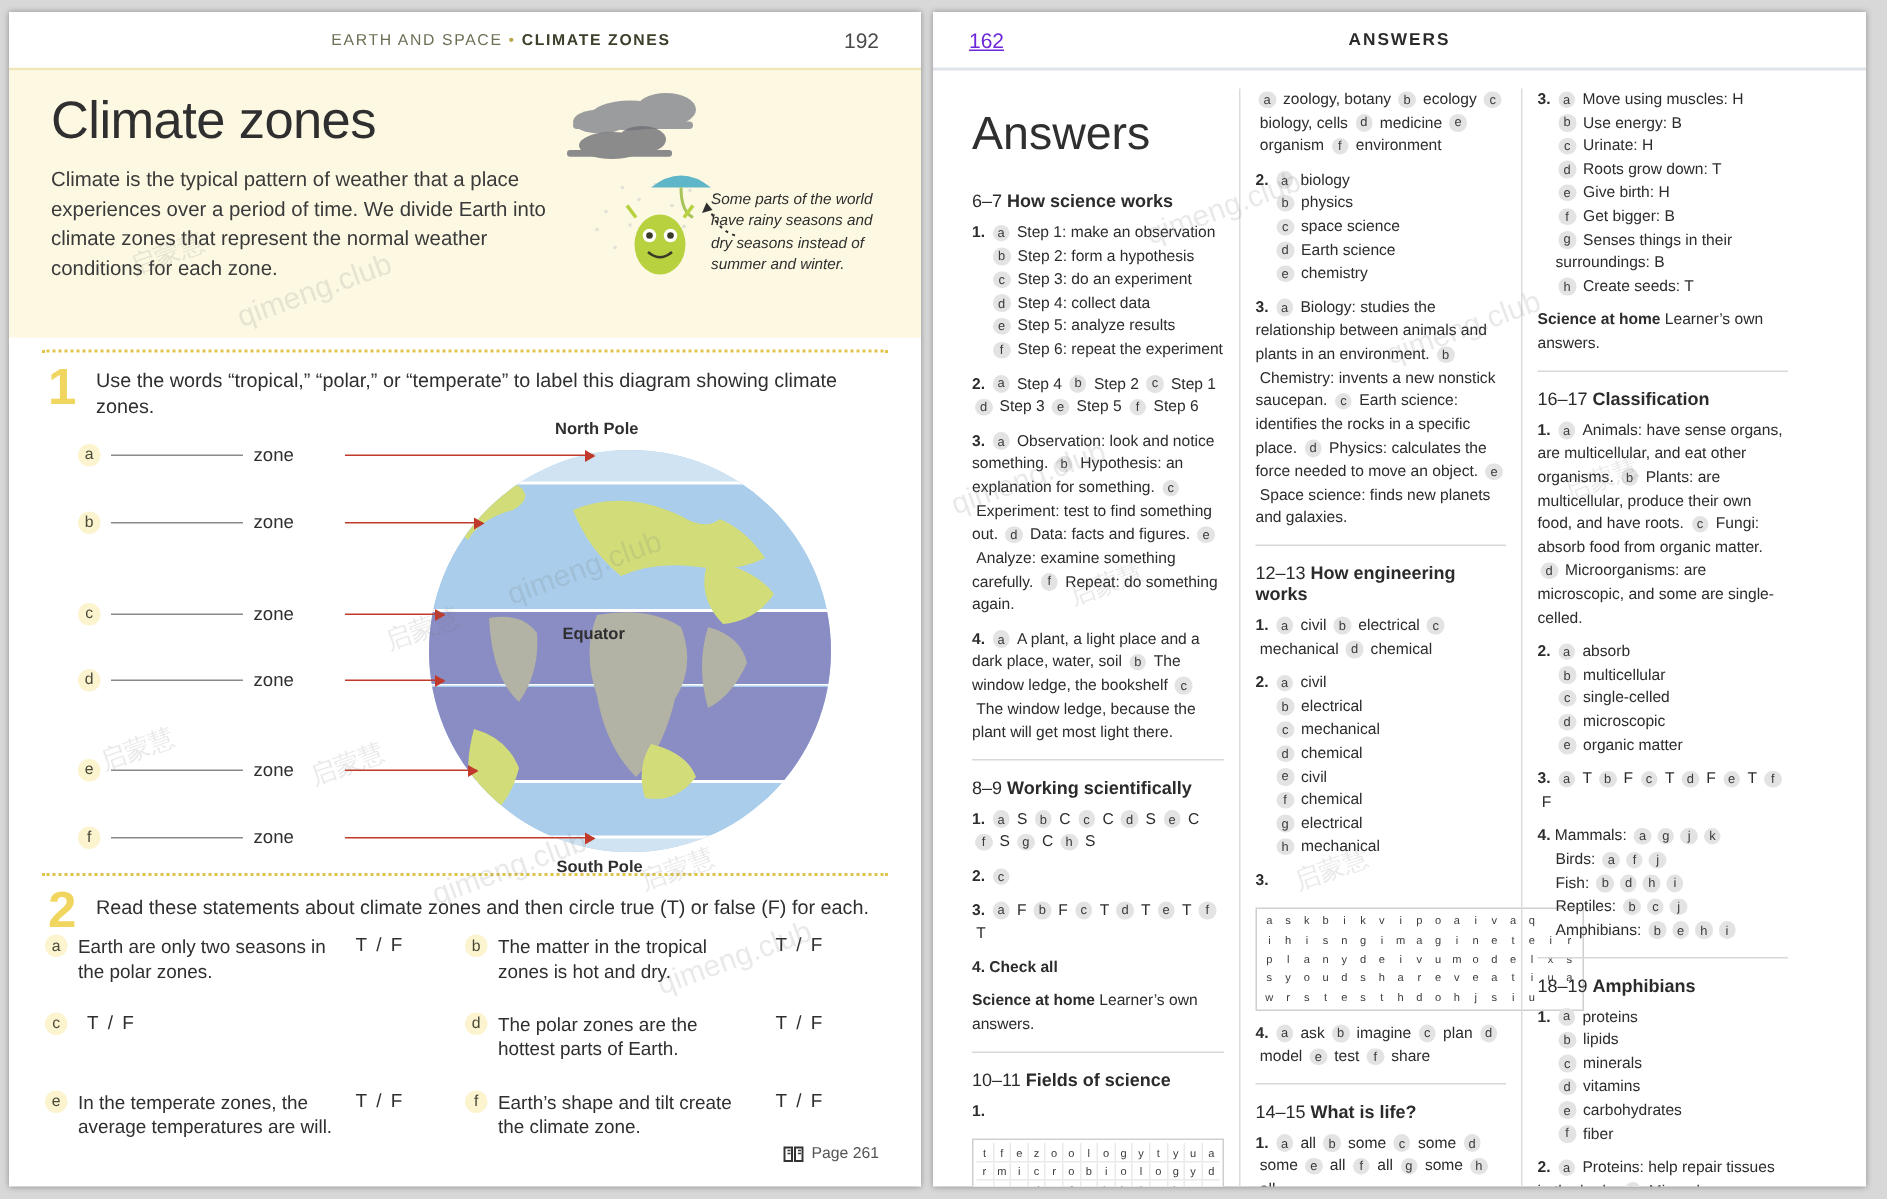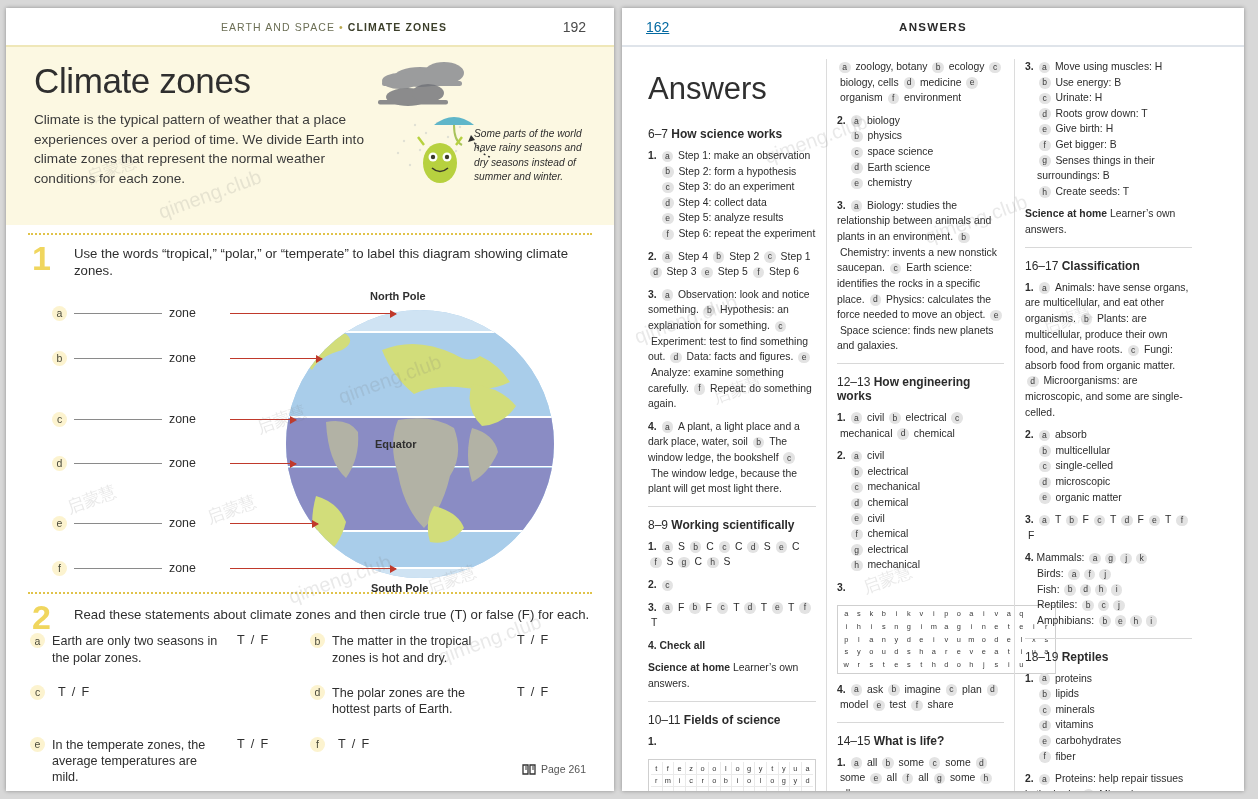--- a/index.html
+++ b/index.html
@@ -41,23 +41,23 @@
   }
   .dashed-rule {
     border-top: 2px dotted #e0c34a; margin: 0 22px;
   }
 
   .qblock { padding: 10px 24px 0 24px; position: relative; }
   .qnum {
     font-size: 34px; font-weight: bold; color: #f0d65e; line-height: .8;
     position: absolute; left: 26px; top: 10px;
   }
-  .qtext { margin-left: 44px; font-size: 13.2px; line-height: 1.32; color: #2f2f2f; }
-
-  .diagram { position: relative; height: 300px; margin-top: 10px; }
+  .qtext { margin-left: 34px; font-size: 13.2px; line-height: 1.32; color: #2f2f2f; }
+
+  .diagram { position: relative; height: 300px; }
   .lbl-row { position: absolute; left: 22px; display: flex; align-items: center; gap: 7px; }
   .bullet {
     width: 15px; height: 15px; border-radius: 50%; background: #fcf3cf;
     font-size: 10.5px; color: #4a4a3a; display: flex; align-items: center; justify-content: center;
   }
   .blank { width: 88px; height: 0; border-bottom: 1.6px solid #8a8a8a; }
   .zword { font-size: 12.4px; color: #2f2f2f; }
 
   .globe {
     position: absolute; left: 256px; top: 20px; width: 268px; height: 268px;
@@ -88,21 +88,21 @@
     position: absolute; right: 28px; bottom: 16px; font-size: 10.5px; color: #555;
     display: flex; align-items: center; gap: 5px;
   }
 
   
   .page-right {
     width: 622px; height: 783px; background: #ffffff;
     box-shadow: 0 0 4px rgba(0,0,0,.35); position: relative; overflow: hidden;
   }
   .hdr-r { height: 37px; display: flex; align-items: center; position: relative; }
-  .hdr-r .pno { position: absolute; left: 24px; font-size: 14px; color: #0369a1; text-decoration: underline; }
+  .hdr-r .pno { position: absolute; left: 24px; font-size: 14px; color: #6d28d9; text-decoration: underline; }
   .hdr-r .ttl {
     width: 100%; text-align: center; font-size: 11.5px; font-weight: bold;
     letter-spacing: 1.3px; color: #2b2b2b;
   }
   .rule-r { height: 2px; background: #dfe4ea; }
 
   .ans-cols { display: flex; padding: 12px 16px 0 16px; gap: 0; }
   .acol { width: 188px; padding: 0 10px; }
   .acol + .acol { border-left: 1px solid #dcdcdc; }
   h2.answers { font-size: 31px; font-weight: normal; color: #2f2f2f; margin: 12px 0 20px 0; }
@@ -238,21 +238,21 @@
             </g>
             <g fill="#d2dd7a">
               <path d="M30 186 q22 6 30 26 q-6 24 -24 36 q-16 -26 -6 -62z"></path>
               <path d="M148 196 q24 6 30 22 q-14 18 -34 14 q-6 -20 4 -36z"></path>
             </g>
           </svg>
         </div>
 
         <div class="poleTxt" style="left:340px; top:0px;">North Pole</div>
         <div class="poleTxt" style="left:341px; top:292px;">South Pole</div>
-        <div class="poleTxt" style="left:345px; top:148px;">Equator</div>
+        <div class="poleTxt" style="left:345px; top:137px;">Equator</div>
 
         <div class="lbl-row" style="top:16px;">
           <span class="bullet">a</span>
           <span class="blank"></span>
           <span class="zword">zone</span>
         </div>
         <div class="arrow" style="left:200px; top:23px; width:166px;"></div>
 
         <div class="lbl-row" style="top:61px;">
           <span class="bullet">b</span>
@@ -313,25 +313,26 @@
     <span class="bullet">c</span>
     <span class="tf-tf">T / F</span>
   </div>
   <div class="tf-item">
     <span class="bullet">d</span>
     <span class="tf-text">The polar zones are the hottest parts of Earth.</span>
     <span class="tf-tf">T / F</span>
   </div>
   <div class="tf-item">
     <span class="bullet">e</span>
-    <span class="tf-text">In the temperate zones, the average temperatures are mild.</span>
+    <span class="tf-text">In the temperate zones, the average temperatures are will.</span>
     <span class="tf-tf">T / F</span>
   </div>
   <div class="tf-item">
     <span class="bullet">f</span>
+    <span class="tf-text">Earth’s shape and tilt create the climate zone.</span>
     <span class="tf-tf">T / F</span>
   </div>
       </div>
 
     <div class="pagref">
       <svg width="14" height="11" viewBox="0 0 14 11">
           <path d="M1 1h5v9H1z M8 1h5v9H8z" fill="none" stroke="#333" stroke-width="1.3"></path>
           <path d="M3 3h2M3 5h2M10 3h2M10 5h2" stroke="#333" stroke-width="1"></path>
         </svg>
       <span>Page 261</span>
@@ -492,21 +493,21 @@
       <div class="acol" id="col3">
           <div class="q"><span class="n">3.</span> <span class="ab">a</span>&nbsp;Move using muscles: H<span class="indent"><span class="ab">b</span>&nbsp;Use energy: B</span><span class="indent"><span class="ab">c</span>&nbsp;Urinate: H</span><span class="indent"><span class="ab">d</span>&nbsp;Roots grow down: T</span><span class="indent"><span class="ab">e</span>&nbsp;Give birth: H</span><span class="indent"><span class="ab">f</span>&nbsp;Get bigger: B</span><span class="indent"><span class="ab">g</span>&nbsp;Senses things in their surroundings: B</span><span class="indent"><span class="ab">h</span>&nbsp;Create seeds: T</span></div>
           <div class="q"><span class="bold-in">Science at home</span> Learner’s own answers.</div>
           <div class="hr-s"></div>
           <div class="sec-h">16–17 <b>Classification</b></div>
           <div class="q"><span class="n">1.</span> <span class="ab">a</span>&nbsp;Animals: have sense organs, are multicellular, and eat other organisms. <span class="ab">b</span>&nbsp;Plants: are multicellular, produce their own food, and have roots. <span class="ab">c</span>&nbsp;Fungi: absorb food from organic matter. <span class="ab">d</span>&nbsp;Microorganisms: are microscopic, and some are single-celled.</div>
           <div class="q"><span class="n">2.</span> <span class="ab">a</span>&nbsp;absorb<span class="indent"><span class="ab">b</span>&nbsp;multicellular</span><span class="indent"><span class="ab">c</span>&nbsp;single-celled</span><span class="indent"><span class="ab">d</span>&nbsp;microscopic</span><span class="indent"><span class="ab">e</span>&nbsp;organic matter</span></div>
           <div class="q"><span class="n">3.</span> <span class="ab">a</span>&nbsp;T <span class="ab">b</span>&nbsp;F <span class="ab">c</span>&nbsp;T <span class="ab">d</span>&nbsp;F <span class="ab">e</span>&nbsp;T <span class="ab">f</span>&nbsp;F</div>
           <div class="q"><span class="n">4.</span> Mammals: <span class="ab">a</span><span class="ab">g</span><span class="ab">j</span><span class="ab">k</span><span class="indent">Birds: <span class="ab">a</span><span class="ab">f</span><span class="ab">j</span></span><span class="indent">Fish: <span class="ab">b</span><span class="ab">d</span><span class="ab">h</span><span class="ab">i</span></span><span class="indent">Reptiles: <span class="ab">b</span><span class="ab">c</span><span class="ab">j</span></span><span class="indent">Amphibians: <span class="ab">b</span><span class="ab">e</span><span class="ab">h</span><span class="ab">i</span></span></div>
           <div class="hr-s"></div>
-          <div class="sec-h">18–19 <b>Reptiles</b></div>
+          <div class="sec-h">18–19 <b>Amphibians</b></div>
           <div class="q"><span class="n">1.</span> <span class="ab">a</span>&nbsp;proteins<span class="indent"><span class="ab">b</span>&nbsp;lipids</span><span class="indent"><span class="ab">c</span>&nbsp;minerals</span><span class="indent"><span class="ab">d</span>&nbsp;vitamins</span><span class="indent"><span class="ab">e</span>&nbsp;carbohydrates</span><span class="indent"><span class="ab">f</span>&nbsp;fiber</span></div>
           <div class="q"><span class="n">2.</span> <span class="ab">a</span>&nbsp;Proteins: help repair tissues in the body. <span class="ab">b</span>&nbsp;Minerals: are important for teeth and bones. &nbsp;Carbohydrates: provide energy for our cells. &nbsp;Lipids: help our body store energy. &nbsp;Fiber: keeps our digestive system healthy. &nbsp;Vitamins: provide small amounts of compounds we need to stay healthy.</div>
         </div>
     </div>
 
     <div class="wm" style="left:10px;top:300px">qimeng.club</div>
     <div class="wm cn" style="left:90px;top:370px">启蒙慧</div>
     <div class="wm" style="left:140px;top:120px">qimeng.club</div>
     <div class="wm cn" style="left:240px;top:560px">启蒙慧</div>
     <div class="wm" style="left:300px;top:200px">qimeng.club</div>

